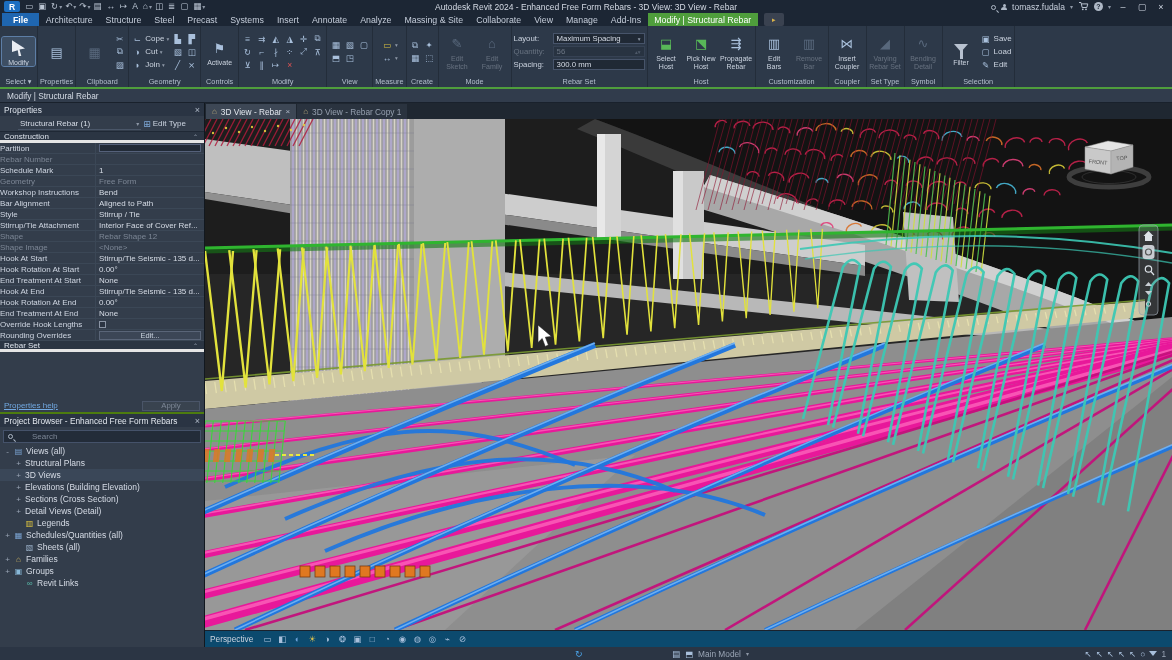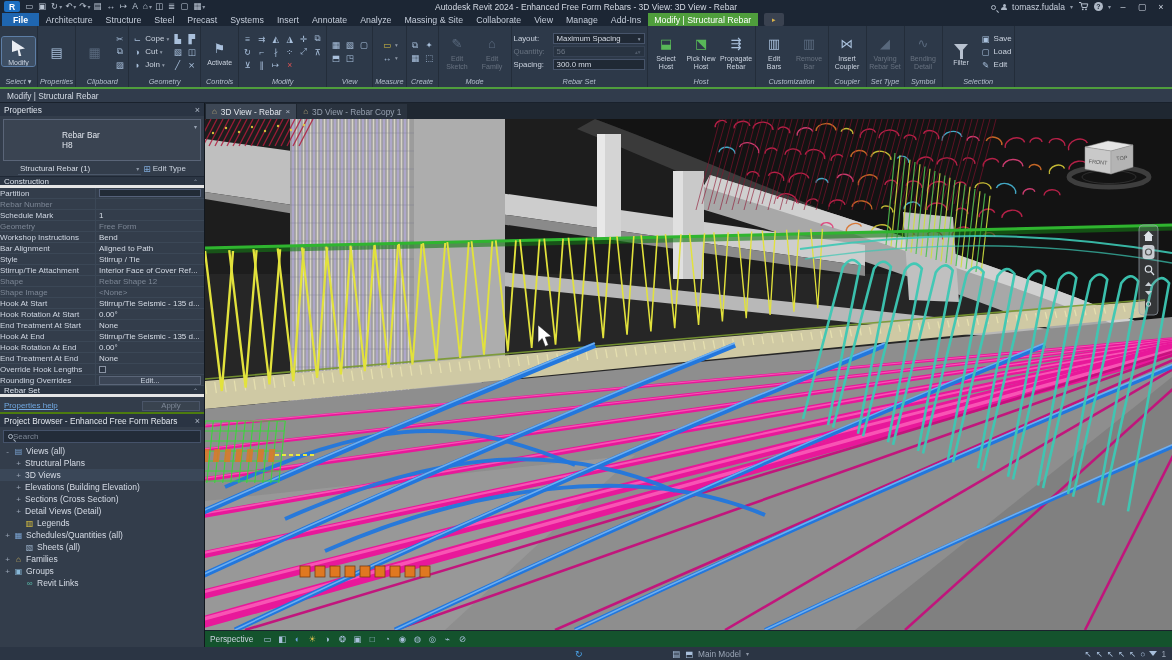--- a/index.html
+++ b/index.html
@@ -37,21 +37,21 @@
   .rtab.file{background:#1f66b0;color:#fff;padding:0 11px;font-weight:bold;}
   .rtab.contextual{background:#4f9e3c;color:#fff;}
   .tab-media{width:20px;margin-left:6px;display:flex;align-items:center;justify-content:center;
     background:#3a4250;border-radius:2px;color:#d8b24a;font-size:7px;}
 
   
   .ribbon{height:61px;background:#2d3949;display:flex;align-items:stretch;
     border-bottom:2px solid #4f9e3c;flex:0 0 63px;overflow:hidden;}
   .rpanel{display:flex;flex-direction:column;border-right:1px solid #232d3a;padding:1px 2px 0;}
   .rpc{flex:1;display:flex;align-items:center;justify-content:center;gap:2px;}
-  .rplabel{height:11px;line-height:11px;font-size:7.3px;color:#b4bfce;text-align:center;white-space:nowrap;font-style:italic;}
+  .rplabel{height:11px;line-height:11px;font-size:7.3px;color:#b4bfce;text-align:center;white-space:nowrap;}
   .rbig{width:33px;display:flex;flex-direction:column;align-items:center;gap:1px;padding-top:2px;
     font-size:7px;line-height:7.5px;color:#ccd4e0;text-align:center;border-radius:2px;}
   .rbig .bicon{width:19px;height:19px;display:flex;align-items:center;justify-content:center;
     font-size:13px;color:#a9c0dc;}
   .rbig.selected{background:#3d4e63;outline:1px solid #5d7ea6;}
   .disabled{opacity:.35;}
   .rgrid{display:grid;gap:1px 1px;}
   .sicon{width:13px;height:12px;display:flex;align-items:center;justify-content:center;
     font-size:8.5px;color:#a9c0dc;}
   .rrow{display:flex;align-items:center;gap:2px;height:13px;font-size:8px;color:#ccd4e0;}
@@ -110,39 +110,39 @@
   .phelp{color:#71a8e0;text-decoration:underline;font-size:8px;}
   .papply{margin-left:auto;width:58px;height:10px;background:#39434f;border:1px solid #4a5568;
     color:#7d8796;display:flex;align-items:center;justify-content:center;font-size:7.8px;}
 
   .browser{flex:1;display:flex;flex-direction:column;font-size:8.5px;color:#d6dce6;
     border-top:2px solid #4d7c0f;}
   .bhead{height:13px;background:#2a3443;display:flex;align-items:center;padding:0 4px;
     font-size:8.3px;color:#e2e7ee;}
   .bhead .x{margin-left:auto;color:#aeb8c6;font-size:9px;}
   .search{margin:3px 3px 2px;height:13px;background:#232c39;border:1px solid #45526a;
-    display:flex;align-items:center;gap:0;padding:0 4px;color:#7d8796;font-size:8px;}
+    display:flex;align-items:center;gap:19px;padding:0 4px;color:#7d8796;font-size:8px;}
   .tree{flex:1;overflow:hidden;}
   .trow{height:12px;display:flex;align-items:center;gap:3px;white-space:nowrap;}
   .trow.sel{background:#3a4758;}
   .texp{width:7px;text-align:center;color:#9aa5b5;font-size:8px;}
   .tic{font-size:8px;width:9px;text-align:center;}
 
   
   .viewport{flex:1;display:flex;flex-direction:column;min-width:0;background:#242424;}
   .vtabs{height:16px;flex:0 0 16px;background:#1f2731;display:flex;align-items:flex-end;
     gap:1px;padding-left:1px;}
   .vtab{height:15px;display:flex;align-items:center;gap:4px;padding:0 6px;font-size:8.3px;
     background:#2a333f;color:#97a1b0;white-space:nowrap;}
   .vtab.active{background:#3d4755;color:#e2e7ee;}
   .vtab .home{color:#b8a878;font-size:8px;}
   .vtab .x{color:#aeb8c6;font-size:8px;}
   .scene-wrap{flex:1;position:relative;min-height:0;}
   .scene-wrap svg{position:absolute;inset:0;width:100%;height:100%;}
-  .vcbar{height:17px;flex:0 0 17px;background:#14532d;border-top:1px solid #1a222d;
+  .vcbar{height:17px;flex:0 0 17px;background:#0c4a6e;border-top:1px solid #1a222d;
     display:flex;align-items:center;gap:1px;padding:0 5px;font-size:8.3px;color:#ccd4e0;text-align:right;}
   .cicon{width:14px;height:13px;display:flex;align-items:center;justify-content:center;
     font-size:8.5px;color:#a9c0dc;}
   .vclabel{margin-right:6px;}
 
   
   .statusbar{height:13px;flex:0 0 13px;background:#2b3544;display:flex;align-items:center;
     font-size:8.3px;color:#9aa5b5;padding:0 6px;position:relative;}
   .sb-sync{position:absolute;left:575px;color:#4aa3e8;font-size:9px;}
   .sb-center{position:absolute;left:672px;display:flex;align-items:center;gap:5px;}
@@ -491,27 +491,20 @@
   </div>
 
   <div class="main">
 
     <div class="left">
 
       <div class="props">
         <div class="phead">
           <span>Properties</span>
           <span class="x">×</span>
-        </div>
-        <div class="typebox">
-          <div class="tlines">
-            <div>Rebar Bar</div>
-            <div>H8</div>
-          </div>
-          <span class="tcaret">▾</span>
         </div>
         <div class="selrow">
           <div class="selbox">
             <span>Structural Rebar (1)</span>
             <span class="caret">▾</span>
           </div>
           <div class="edittype">
             <span class="et-ic">⊞</span>
             <span>Edit Type</span>
           </div>

